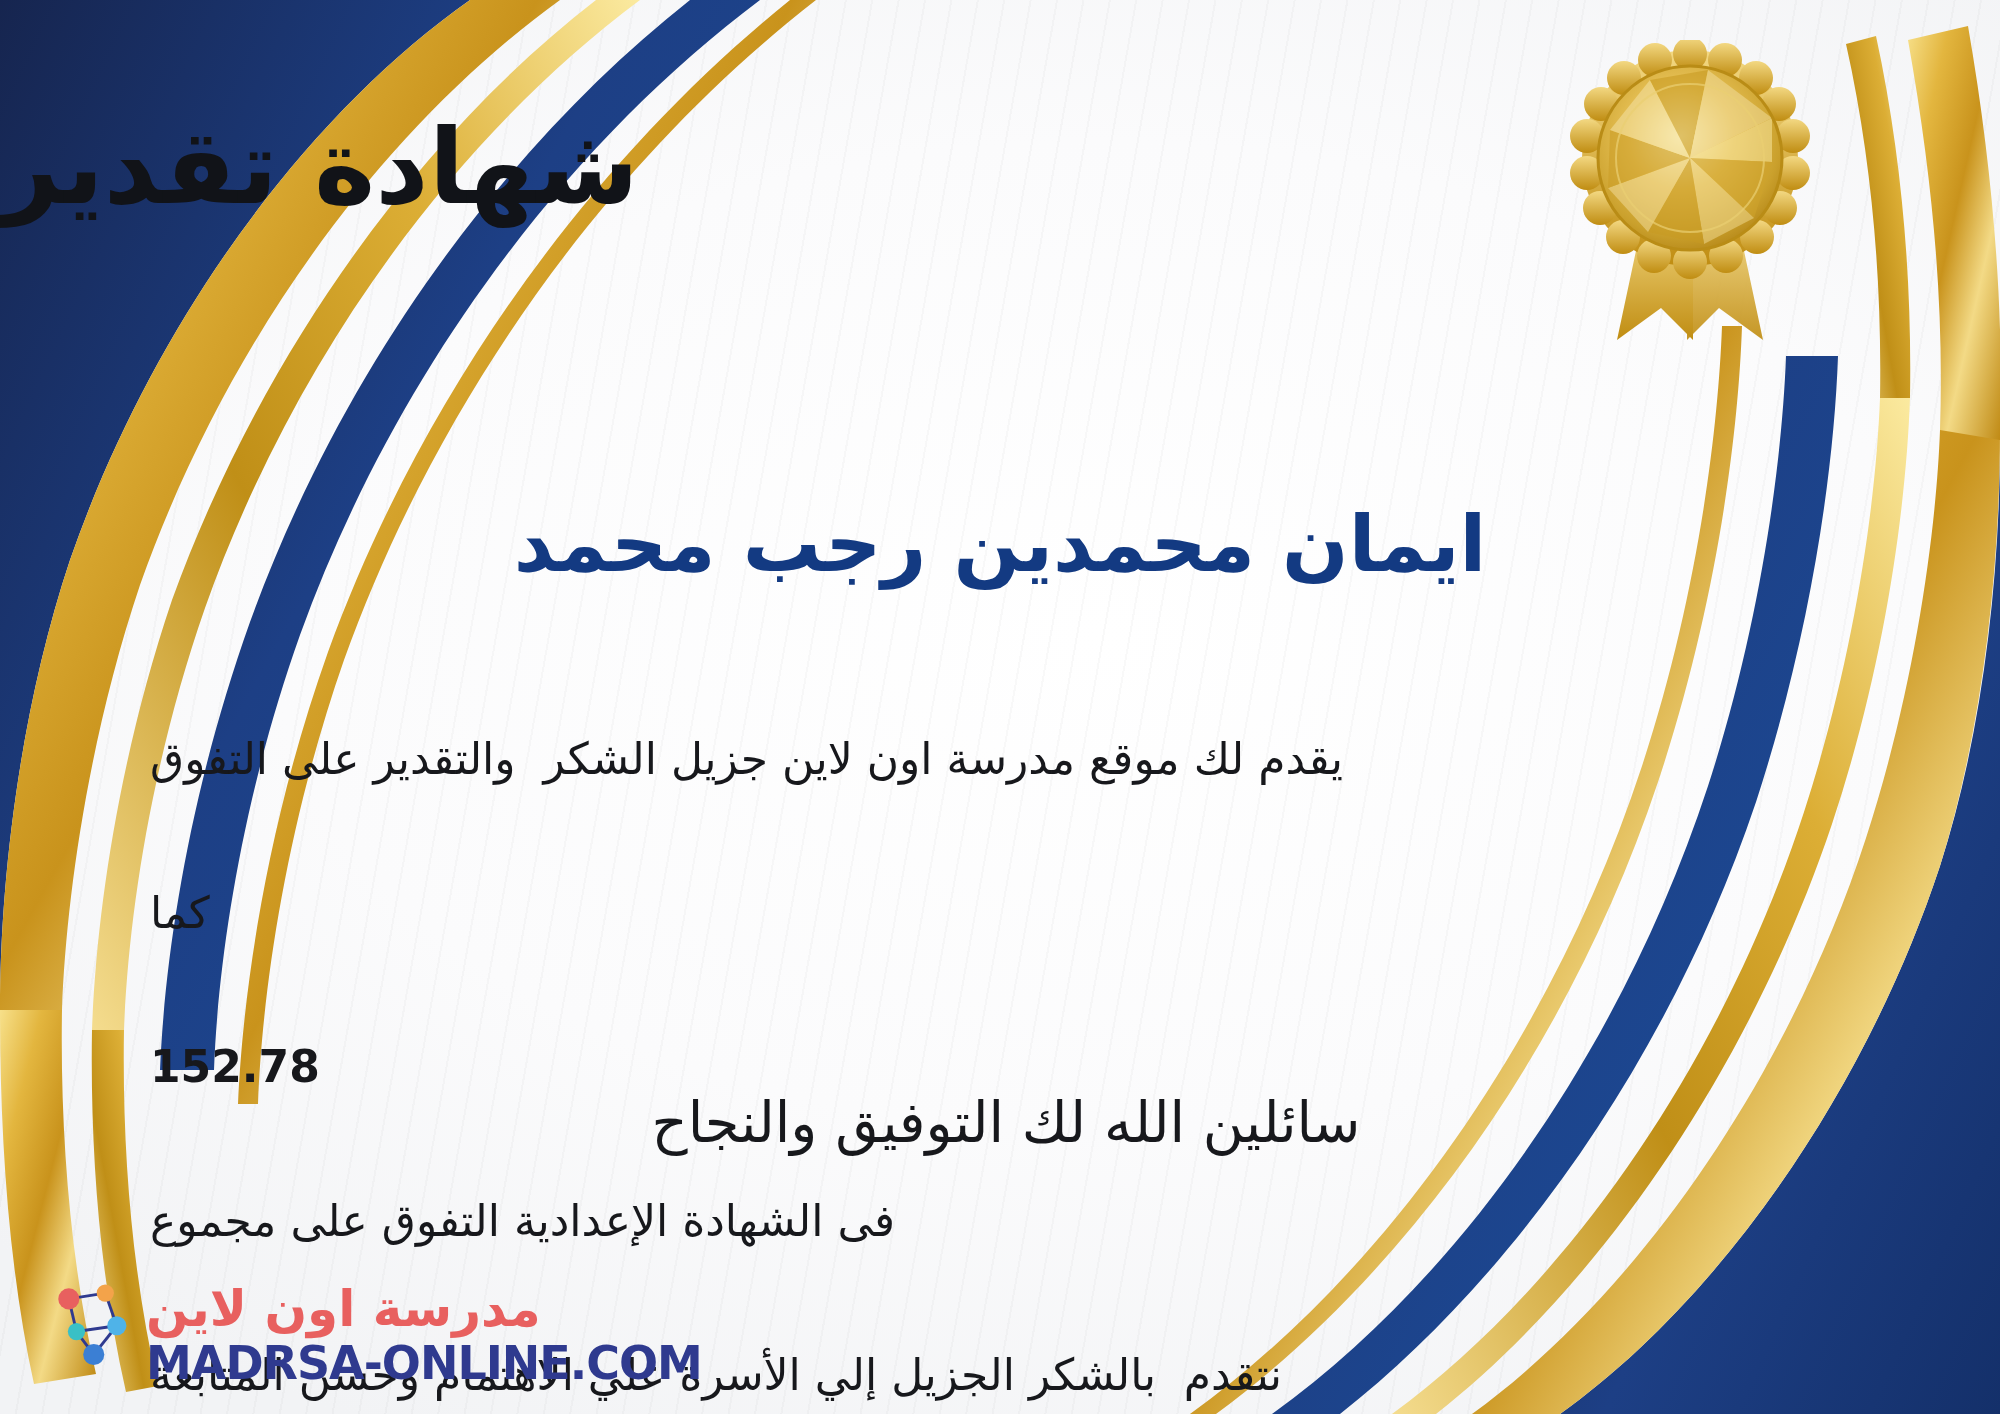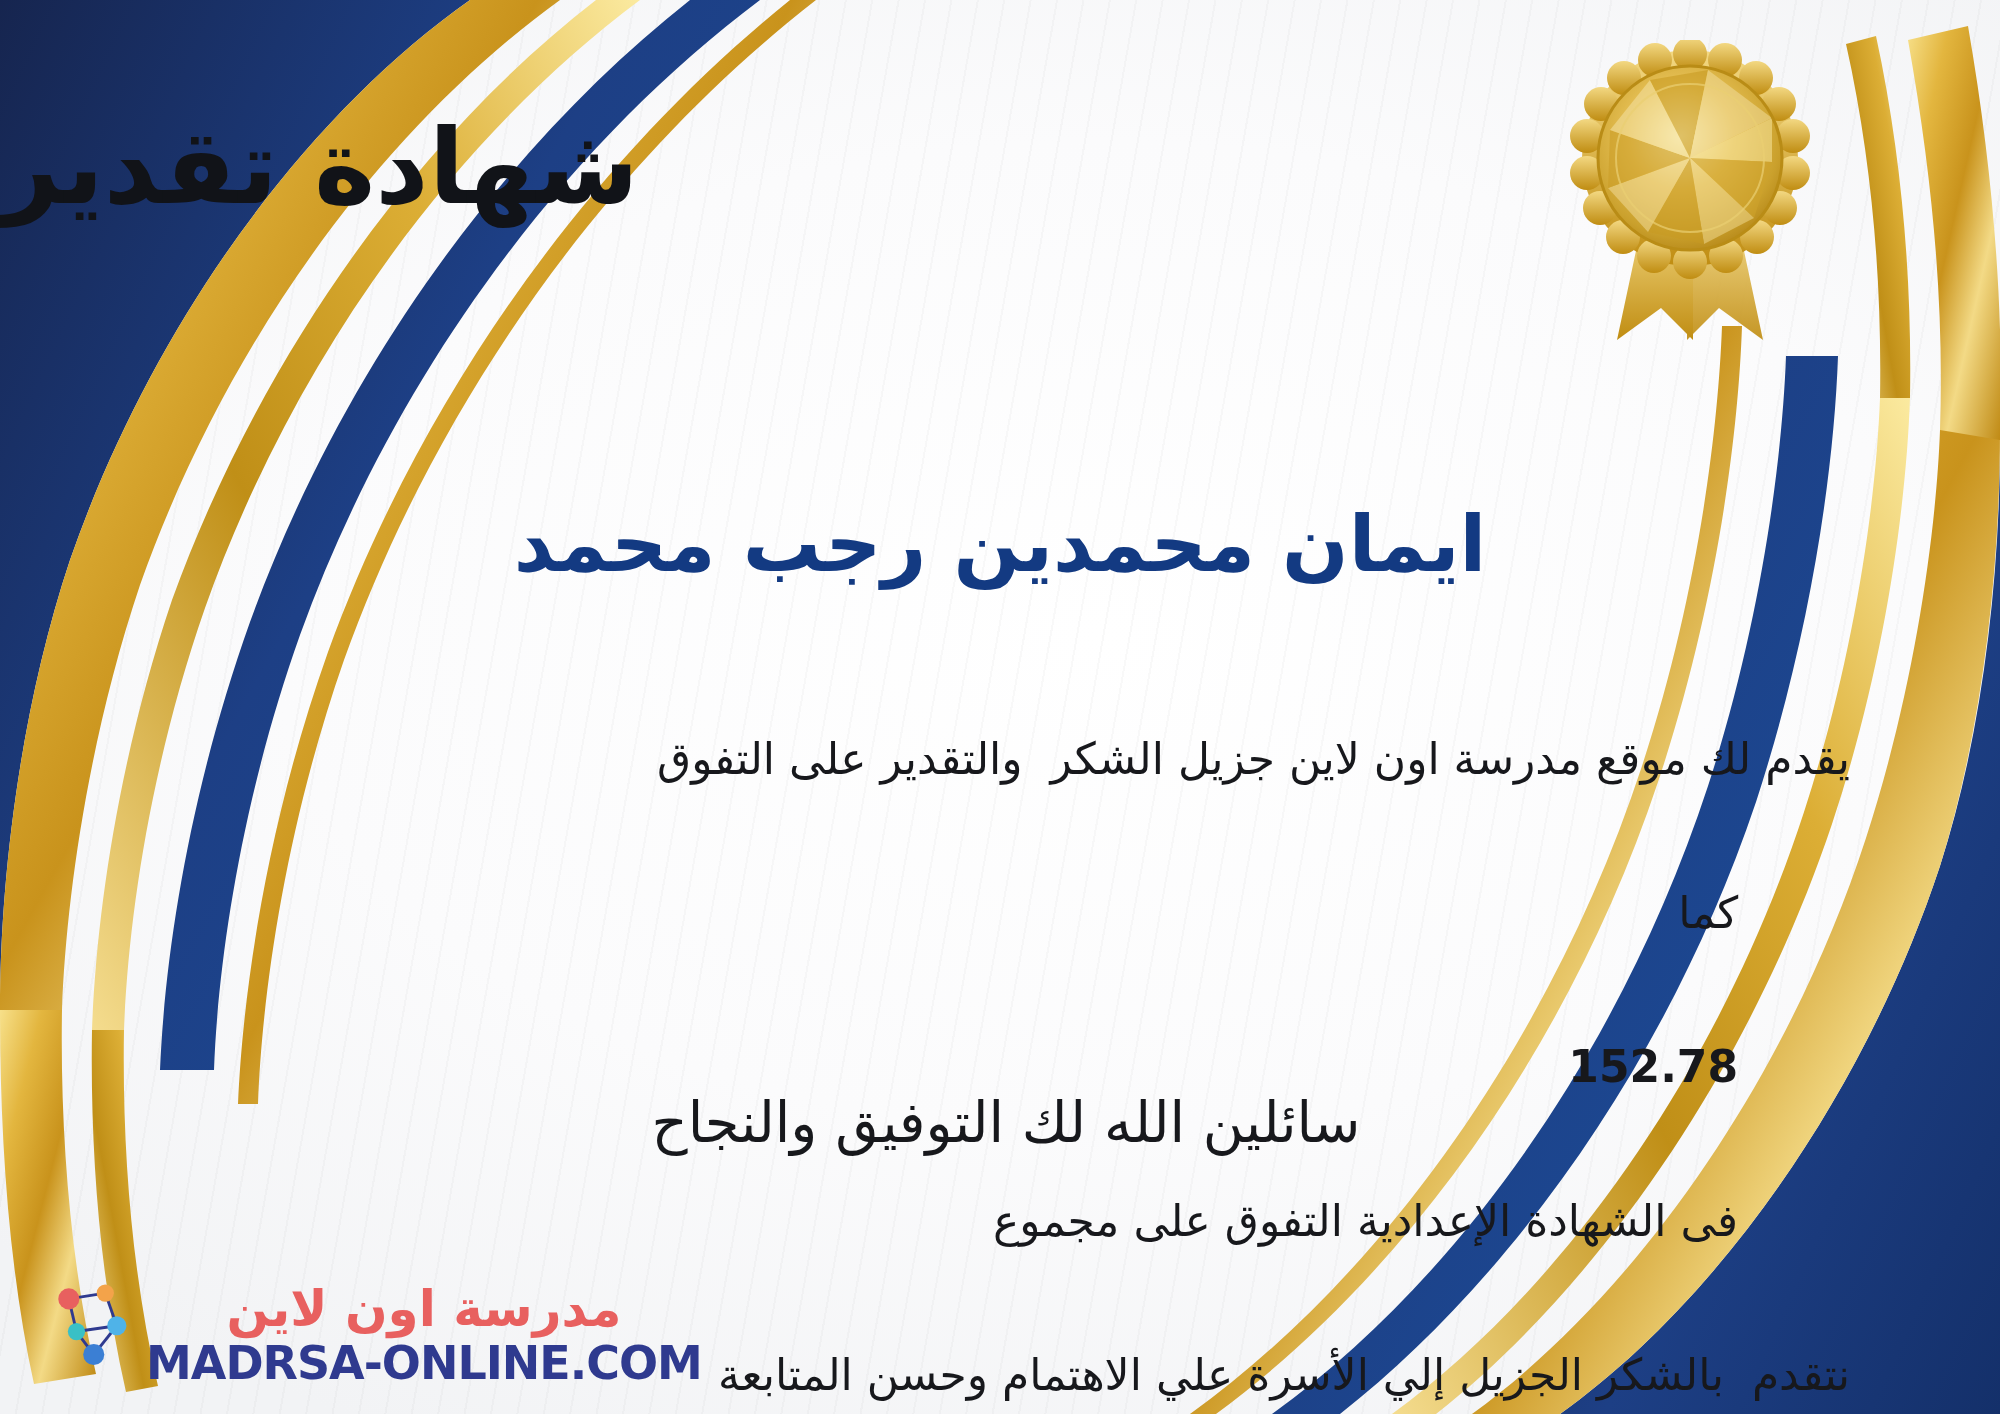--- a/index.html
+++ b/index.html
@@ -76,21 +76,21 @@
     font-weight: 700;
     color: #133a82;
     line-height: 1.15;
   }
 
   .body-text {
     position: absolute;
     top: 720px;
     left: 150px;
     right: 150px;
-    text-align: right;
+    text-align: left;
     font-size: 44px;
     color: #17181c;
     line-height: 1.75;
   }
   .body-line {
     display: block;
     white-space: pre-wrap;
   }
   .score {
     font-weight: 700;
@@ -124,21 +124,21 @@
     bottom: 28px;
     z-index: 7;
     display: flex;
     align-items: center;
     gap: 10px;
     direction: rtl;
   }
   .brand-text {
     display: flex;
     flex-direction: column;
-    align-items: center;
+    align-items: flex-end;
     line-height: 1;
     margin-top: 30px;
   }
   .brand-ar {
     font-size: 50px;
     font-weight: 700;
     color: #e8605f;
     letter-spacing: -1px;
   }
   .brand-url {

